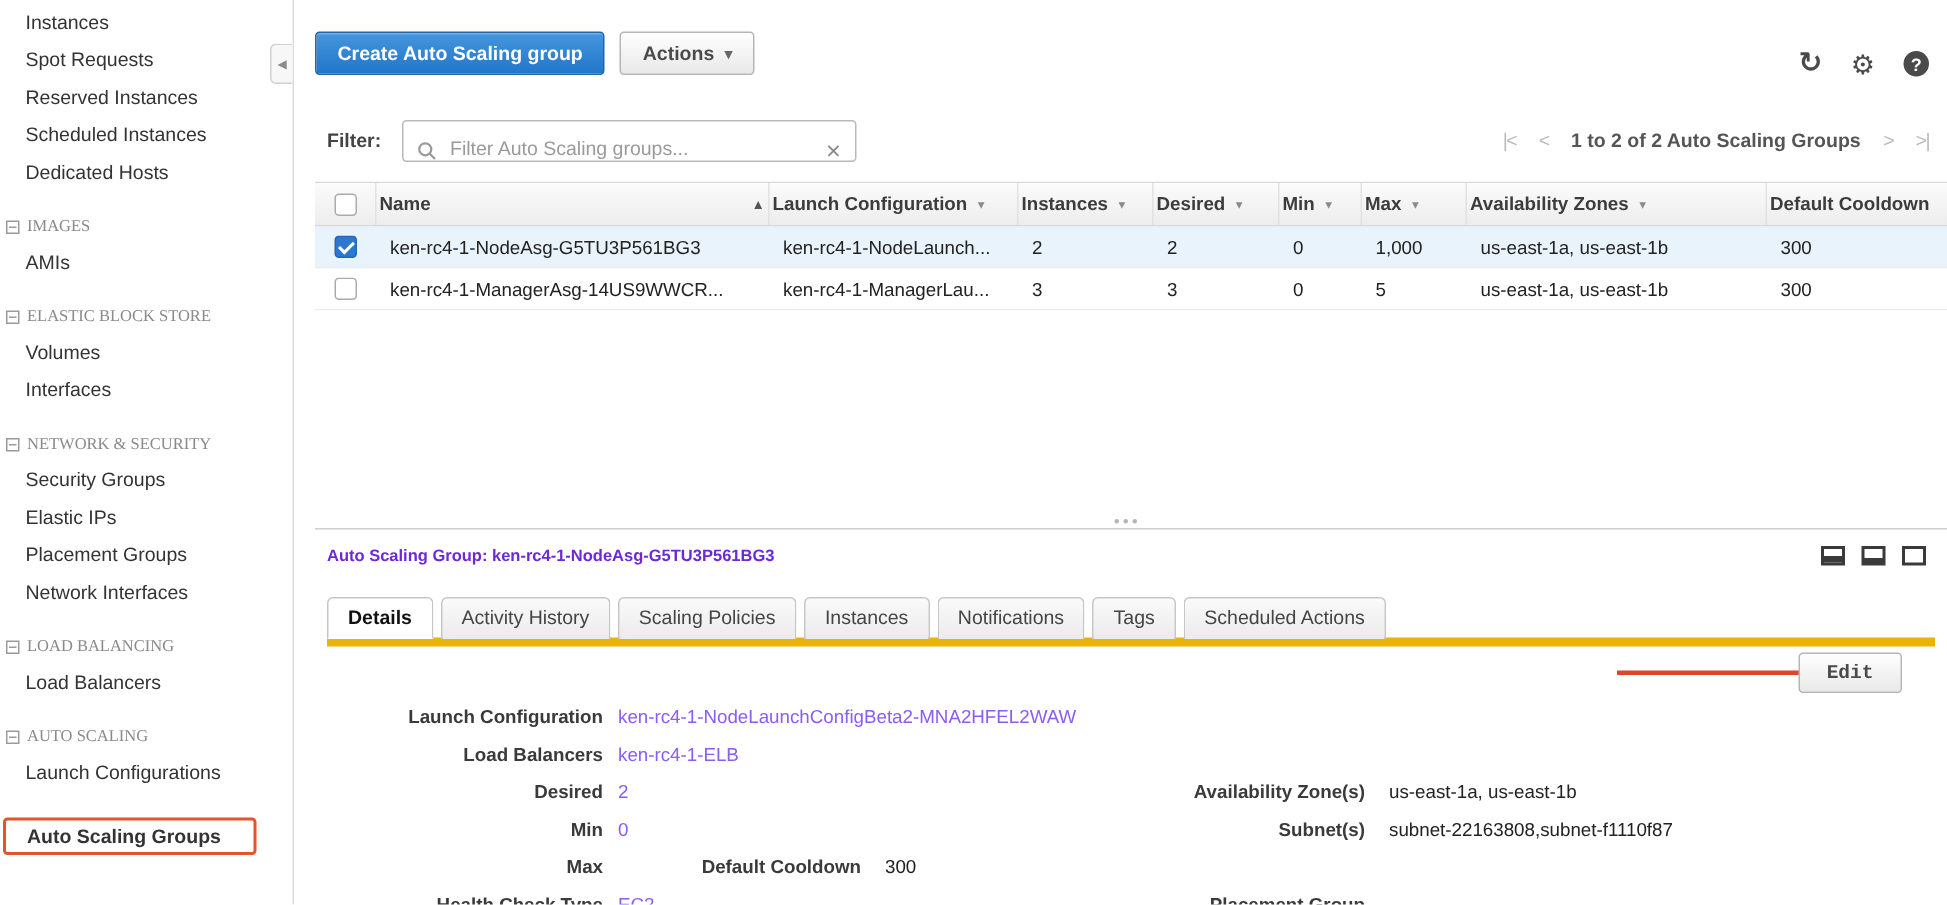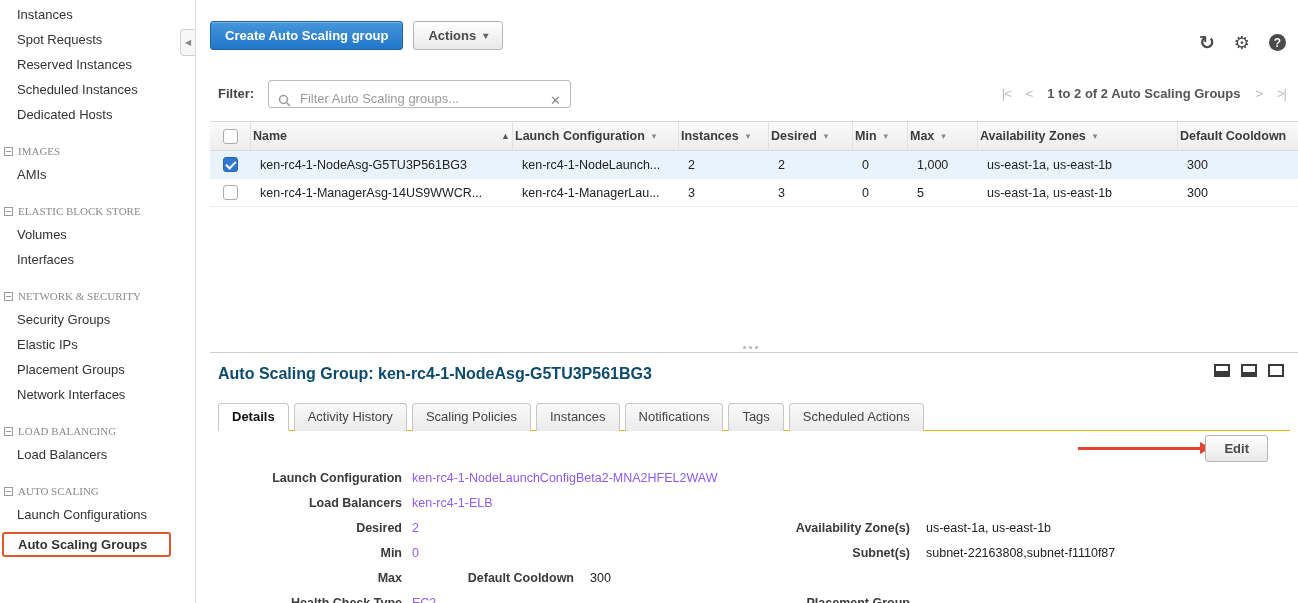--- a/index.html
+++ b/index.html
@@ -8,21 +8,21 @@
     width:1298px; height:603px; overflow:hidden; position:relative;
     background:#fff; color:#333;
     font-family:"Liberation Sans","DejaVu Sans",sans-serif; font-size:13px;
   }
 
   
   .sidebar { position:absolute; left:0; top:0; width:196px; height:603px;
     border-right:1px solid #dcdcdc; background:#fff; padding-top:2px; overflow:hidden; }
   .side-item { height:25px; line-height:25px; padding-left:17px; color:#333; cursor:pointer; white-space:nowrap; }
   .side-item.selected { border:2px solid #e2552d; border-radius:3px; font-weight:bold;
-    line-height:21px; margin:5px 24px 0 2px; padding-left:14px; }
+    line-height:21px; margin:18px 24px 0 2px; padding-left:14px; }
   .side-header { margin-top:13px; height:22px; padding-left:4px; color:#8a8a8a;
     font-size:11px; display:flex; align-items:center; gap:5px; cursor:pointer; white-space:nowrap;font-family:Liberation Serif, serif; }
   .minus-box { width:9px; height:9px; border:1px solid #9b9b9b; position:relative; flex:0 0 auto; }
   .minus-box::after { content:''; position:absolute; left:1px; right:1px; top:3px; height:1px; background:#9b9b9b; }
   .side-collapse { position:absolute; left:180px; top:29px; width:15px; height:27px;
     border:1px solid #d0d0d0; border-right:none; background:#f7f7f7; border-radius:4px 0 0 4px;
     color:#8a8a8a; font-size:8px; display:flex; align-items:center; justify-content:center; z-index:5; cursor:pointer; }
 
   
   .main { position:absolute; left:210px; top:0; width:1088px; height:603px; }
@@ -77,32 +77,32 @@
   .cb.checked::after { content:''; position:absolute; left:4px; top:1px; width:4px; height:8px;
     border:solid #fff; border-width:0 2px 2px 0; transform:rotate(45deg); }
 
   
   .splitter { position:absolute; top:352px; left:0; width:1088px; border-top:1px solid #cfcfcf; }
   .grip { position:absolute; top:346px; left:533px; display:flex; gap:3px; cursor:row-resize; }
   .grip span { width:3px; height:3px; border-radius:50%; background:#b5b5b5; }
 
   
   .details { position:absolute; top:353px; left:0; width:1088px; height:250px; }
-  .details-title { position:absolute; top:12px; left:8px; font-weight:bold; font-size:16px; color:#0c4a6e; }
+  .details-title { position:absolute; top:12px; left:8px; font-weight:bold; font-size:11px; color:#6d28d9; }
   .pane-icons { position:absolute; top:11px; right:14px; display:flex; gap:11px; }
   .pane-icon { width:16px; height:13px; border:2px solid #3a3a3a; cursor:pointer; }
   .pane-icon.split { background:linear-gradient(#fff 50%, #3a3a3a 50%); }
   .pane-icon.bottombar { border-bottom-width:5px; }
   .tabs { position:absolute; top:49px; left:8px; width:1072px; height:29px;
-    border-bottom:1px solid #eab308; display:flex; align-items:flex-end; gap:5px; }
+    border-bottom:6px solid #eab308; display:flex; align-items:flex-end; gap:5px; }
   .tab { height:28px; line-height:26px; padding:0 13px; border:1px solid #c6c6c6; border-bottom:none;
     border-radius:4px 4px 0 0; background:linear-gradient(#fafafa,#ebebeb); color:#444;
     font-size:13px; margin-bottom:-1px; cursor:pointer; white-space:nowrap; }
   .tab.active { background:#fff; border-bottom:1px solid #fff; font-weight:bold; color:#111; }
-  .edit-btn { position:absolute; top:82px; right:30px; padding:0 18px; height:27px; }
+  .edit-btn { position:absolute; top:82px; right:30px; padding:0 18px; height:27px;font-family:Liberation Mono, monospace; }
   .red-arrow { position:absolute; top:94px; right:98px; width:122px; height:3px; background:#e0432e; }
   .red-arrow::after { content:''; position:absolute; right:-11px; top:-5px; width:0; height:0;
     border-left:11px solid #e0432e; border-top:6px solid transparent; border-bottom:6px solid transparent; }
 
   .fields { position:absolute; top:112px; left:8px; right:0; }
   .frow { display:flex; height:25px; align-items:center; font-size:12.5px; }
   .fl  { width:184px; text-align:right; font-weight:bold; color:#3a3a3a; white-space:nowrap; }
   .fv  { width:336px; padding-left:10px; color:#8b5cf6; white-space:nowrap; }
   .fl2 { width:172px; text-align:right; font-weight:bold; color:#3a3a3a; white-space:nowrap; }
   .fv2 { flex:1; padding-left:16px; color:#222; white-space:nowrap; }

